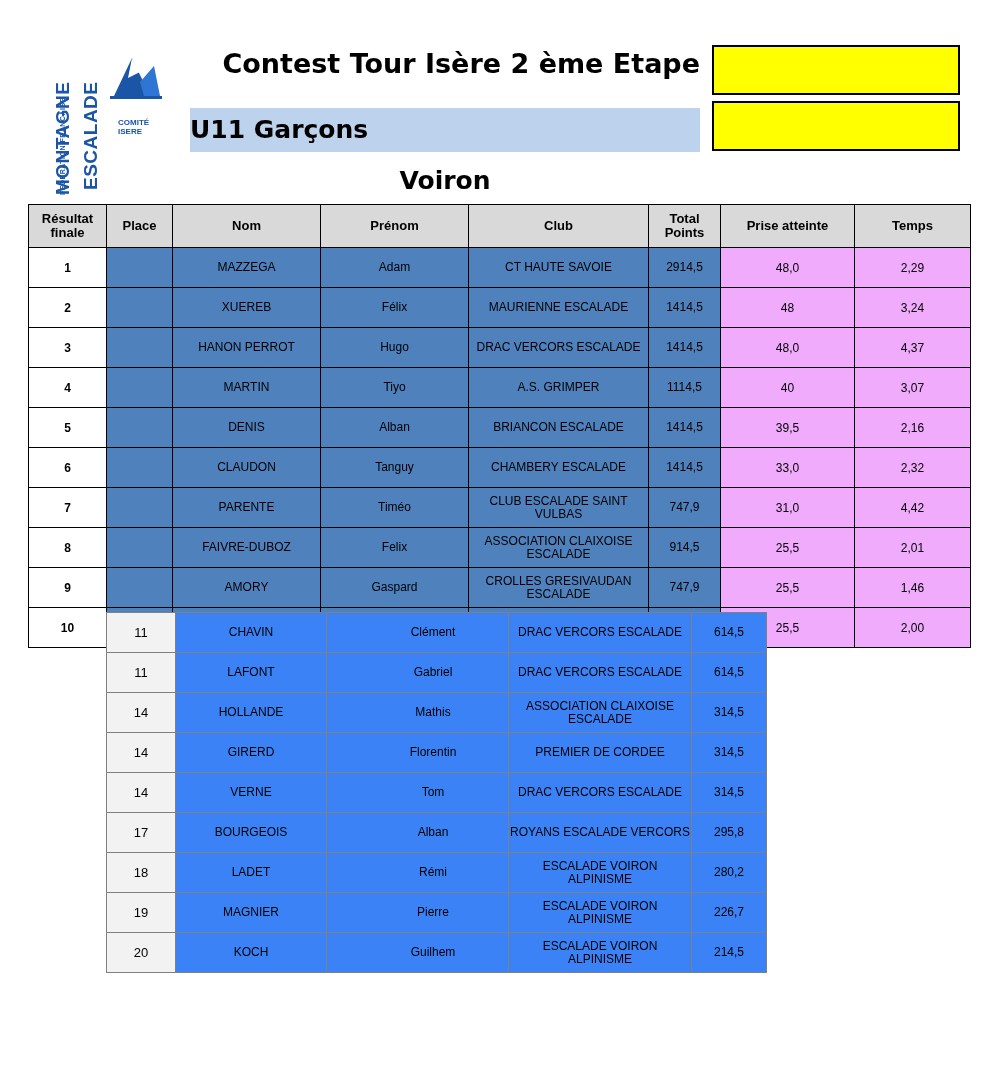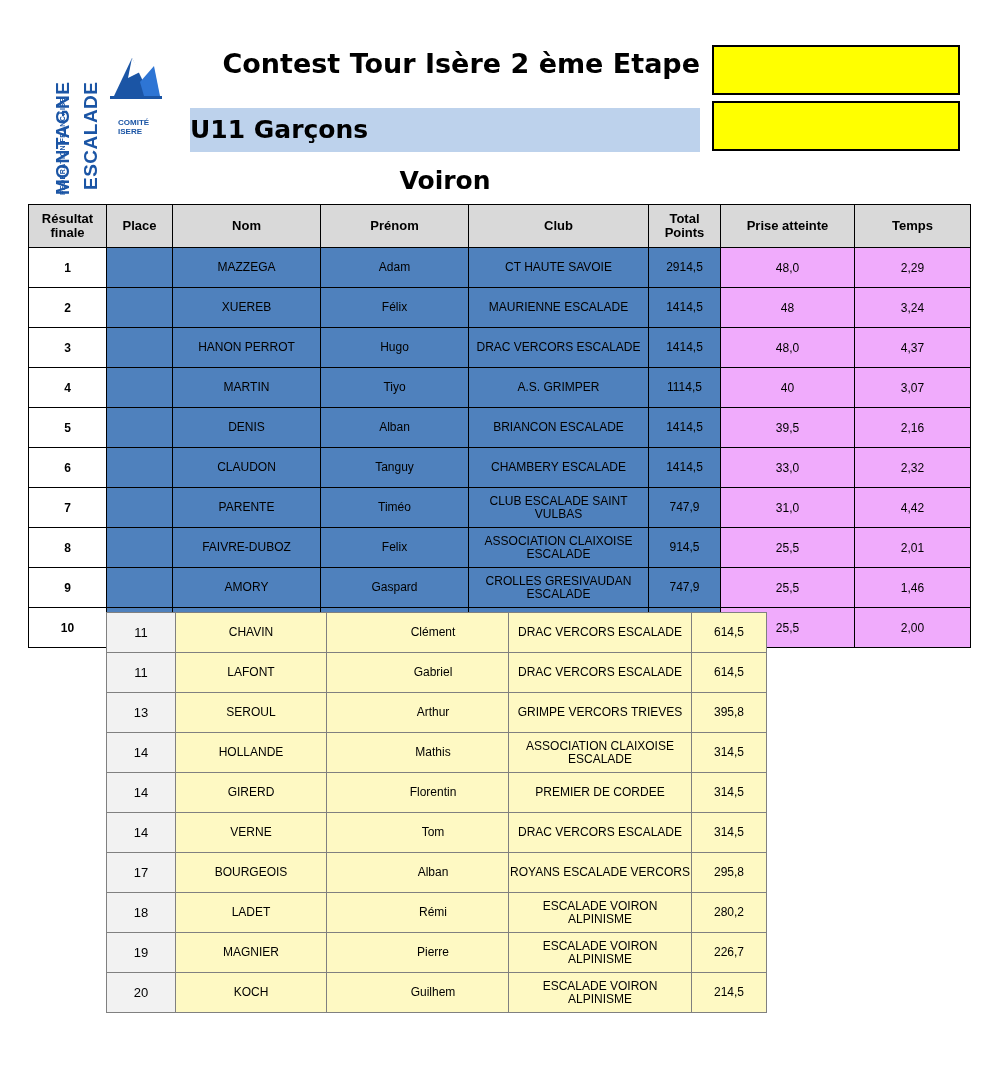--- a/index.html
+++ b/index.html
@@ -177,21 +177,21 @@
     left: 106px;
     top: 612px;
     width: 610px;
   }
   .sec-table td {
     border: 1px solid #808080;
     text-align: center;
     vertical-align: middle;
     height: 37px;
     font-size: 12px;
-    background: #fef9c3;
+    background: #3b82f6;
     line-height: 13px;
   }
   .sec-table td.sec-place {
     width: 66px;
     background: #f2f2f2;
     font-size: 13px;
   }
   .sec-table td.sec-nom   { width: 148px; }
   .sec-table td.sec-pren  { width: 148px; padding-left: 32px; }
   .sec-table td.sec-club  { width: 180px; }
@@ -367,27 +367,20 @@
           <td class="sec-pts">614,5</td>
         </tr>
         <tr>
           <td class="sec-place">11</td>
           <td class="sec-nom">LAFONT</td>
           <td class="sec-pren">Gabriel</td>
           <td class="sec-club">DRAC VERCORS ESCALADE</td>
           <td class="sec-pts">614,5</td>
         </tr>
         <tr>
-          <td class="sec-place">13</td>
-          <td class="sec-nom">SEROUL</td>
-          <td class="sec-pren">Arthur</td>
-          <td class="sec-club">GRIMPE VERCORS TRIEVES</td>
-          <td class="sec-pts">395,8</td>
-        </tr>
-        <tr>
           <td class="sec-place">14</td>
           <td class="sec-nom">HOLLANDE</td>
           <td class="sec-pren">Mathis</td>
           <td class="sec-club">ASSOCIATION CLAIXOISE ESCALADE</td>
           <td class="sec-pts">314,5</td>
         </tr>
         <tr>
           <td class="sec-place">14</td>
           <td class="sec-nom">GIRERD</td>
           <td class="sec-pren">Florentin</td>

